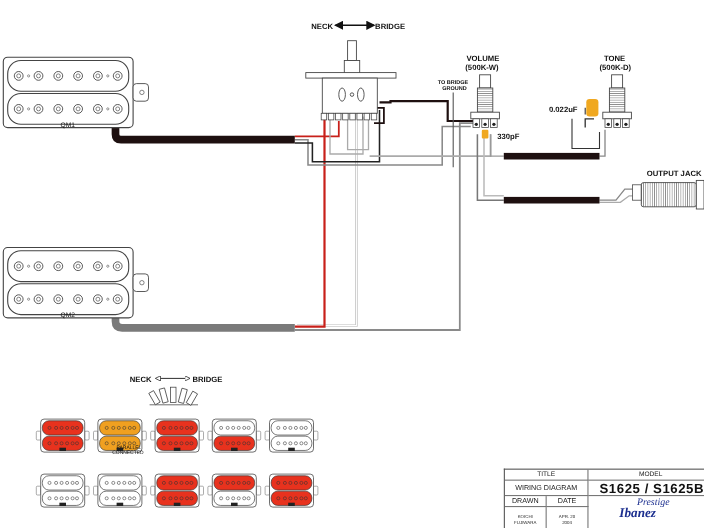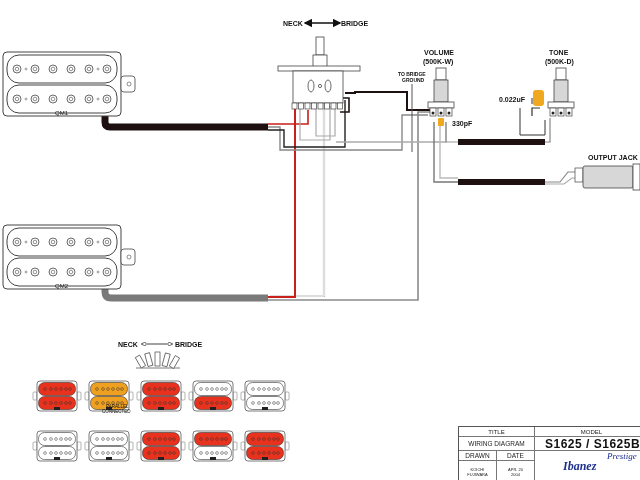--- a/index.html
+++ b/index.html
@@ -13,21 +13,21 @@
     .tb-title-h { grid-column: 1 / 3; grid-row: 1; }
     .tb-title-v { grid-column: 1 / 3; grid-row: 2; font-size: 6.5px; }
     .tb-model-h { grid-column: 3; grid-row: 1; }
     .tb-model-v { grid-column: 3; grid-row: 2; font-size: 12px; font-weight: bold; letter-spacing: 0.5px; justify-content: flex-start; padding-left: 10px; color: #111; white-space: nowrap; overflow: hidden; }
     .tb-drawn-h { grid-column: 1; grid-row: 3; font-size: 6.5px; }
     .tb-date-h { grid-column: 2; grid-row: 3; font-size: 6.5px; }
     .tb-drawn-v { grid-column: 1; grid-row: 4; font-size: 4px; line-height: 5px; }
     .tb-date-v { grid-column: 2; grid-row: 4; font-size: 4px; line-height: 5px; }
     .tb-logo { grid-column: 3; grid-row: 3 / 5; position: relative; }
     .logo-main { position: absolute; left: 28px; top: 12px; font-family: "Liberation Serif", serif; font-weight: bold; font-style: italic; font-size: 12px; color: #1c2f8f; letter-spacing: 0px; }
-    .logo-sub { position: absolute; left: 72px; top: 2px; font-family: "Liberation Serif", serif; font-style: italic; font-size: 9px; color: #1c2f8f; }
+    .logo-sub { position: absolute; left: 44px; top: 2px; font-family: "Liberation Serif", serif; font-style: italic; font-size: 9px; color: #1c2f8f; }
   </style>
 </head>
 <body>
 
 <svg id="diagram" viewBox="0 0 640 480" xmlns="http://www.w3.org/2000/svg">
   <defs>
     <marker id="arrowR" markerWidth="6" markerHeight="6" refX="5" refY="3" orient="auto">
         <path d="M0,0 L6,3 L0,6 Z" fill="#111"></path>
       </marker>
     <marker id="arrowL" markerWidth="6" markerHeight="6" refX="1" refY="3" orient="auto">

